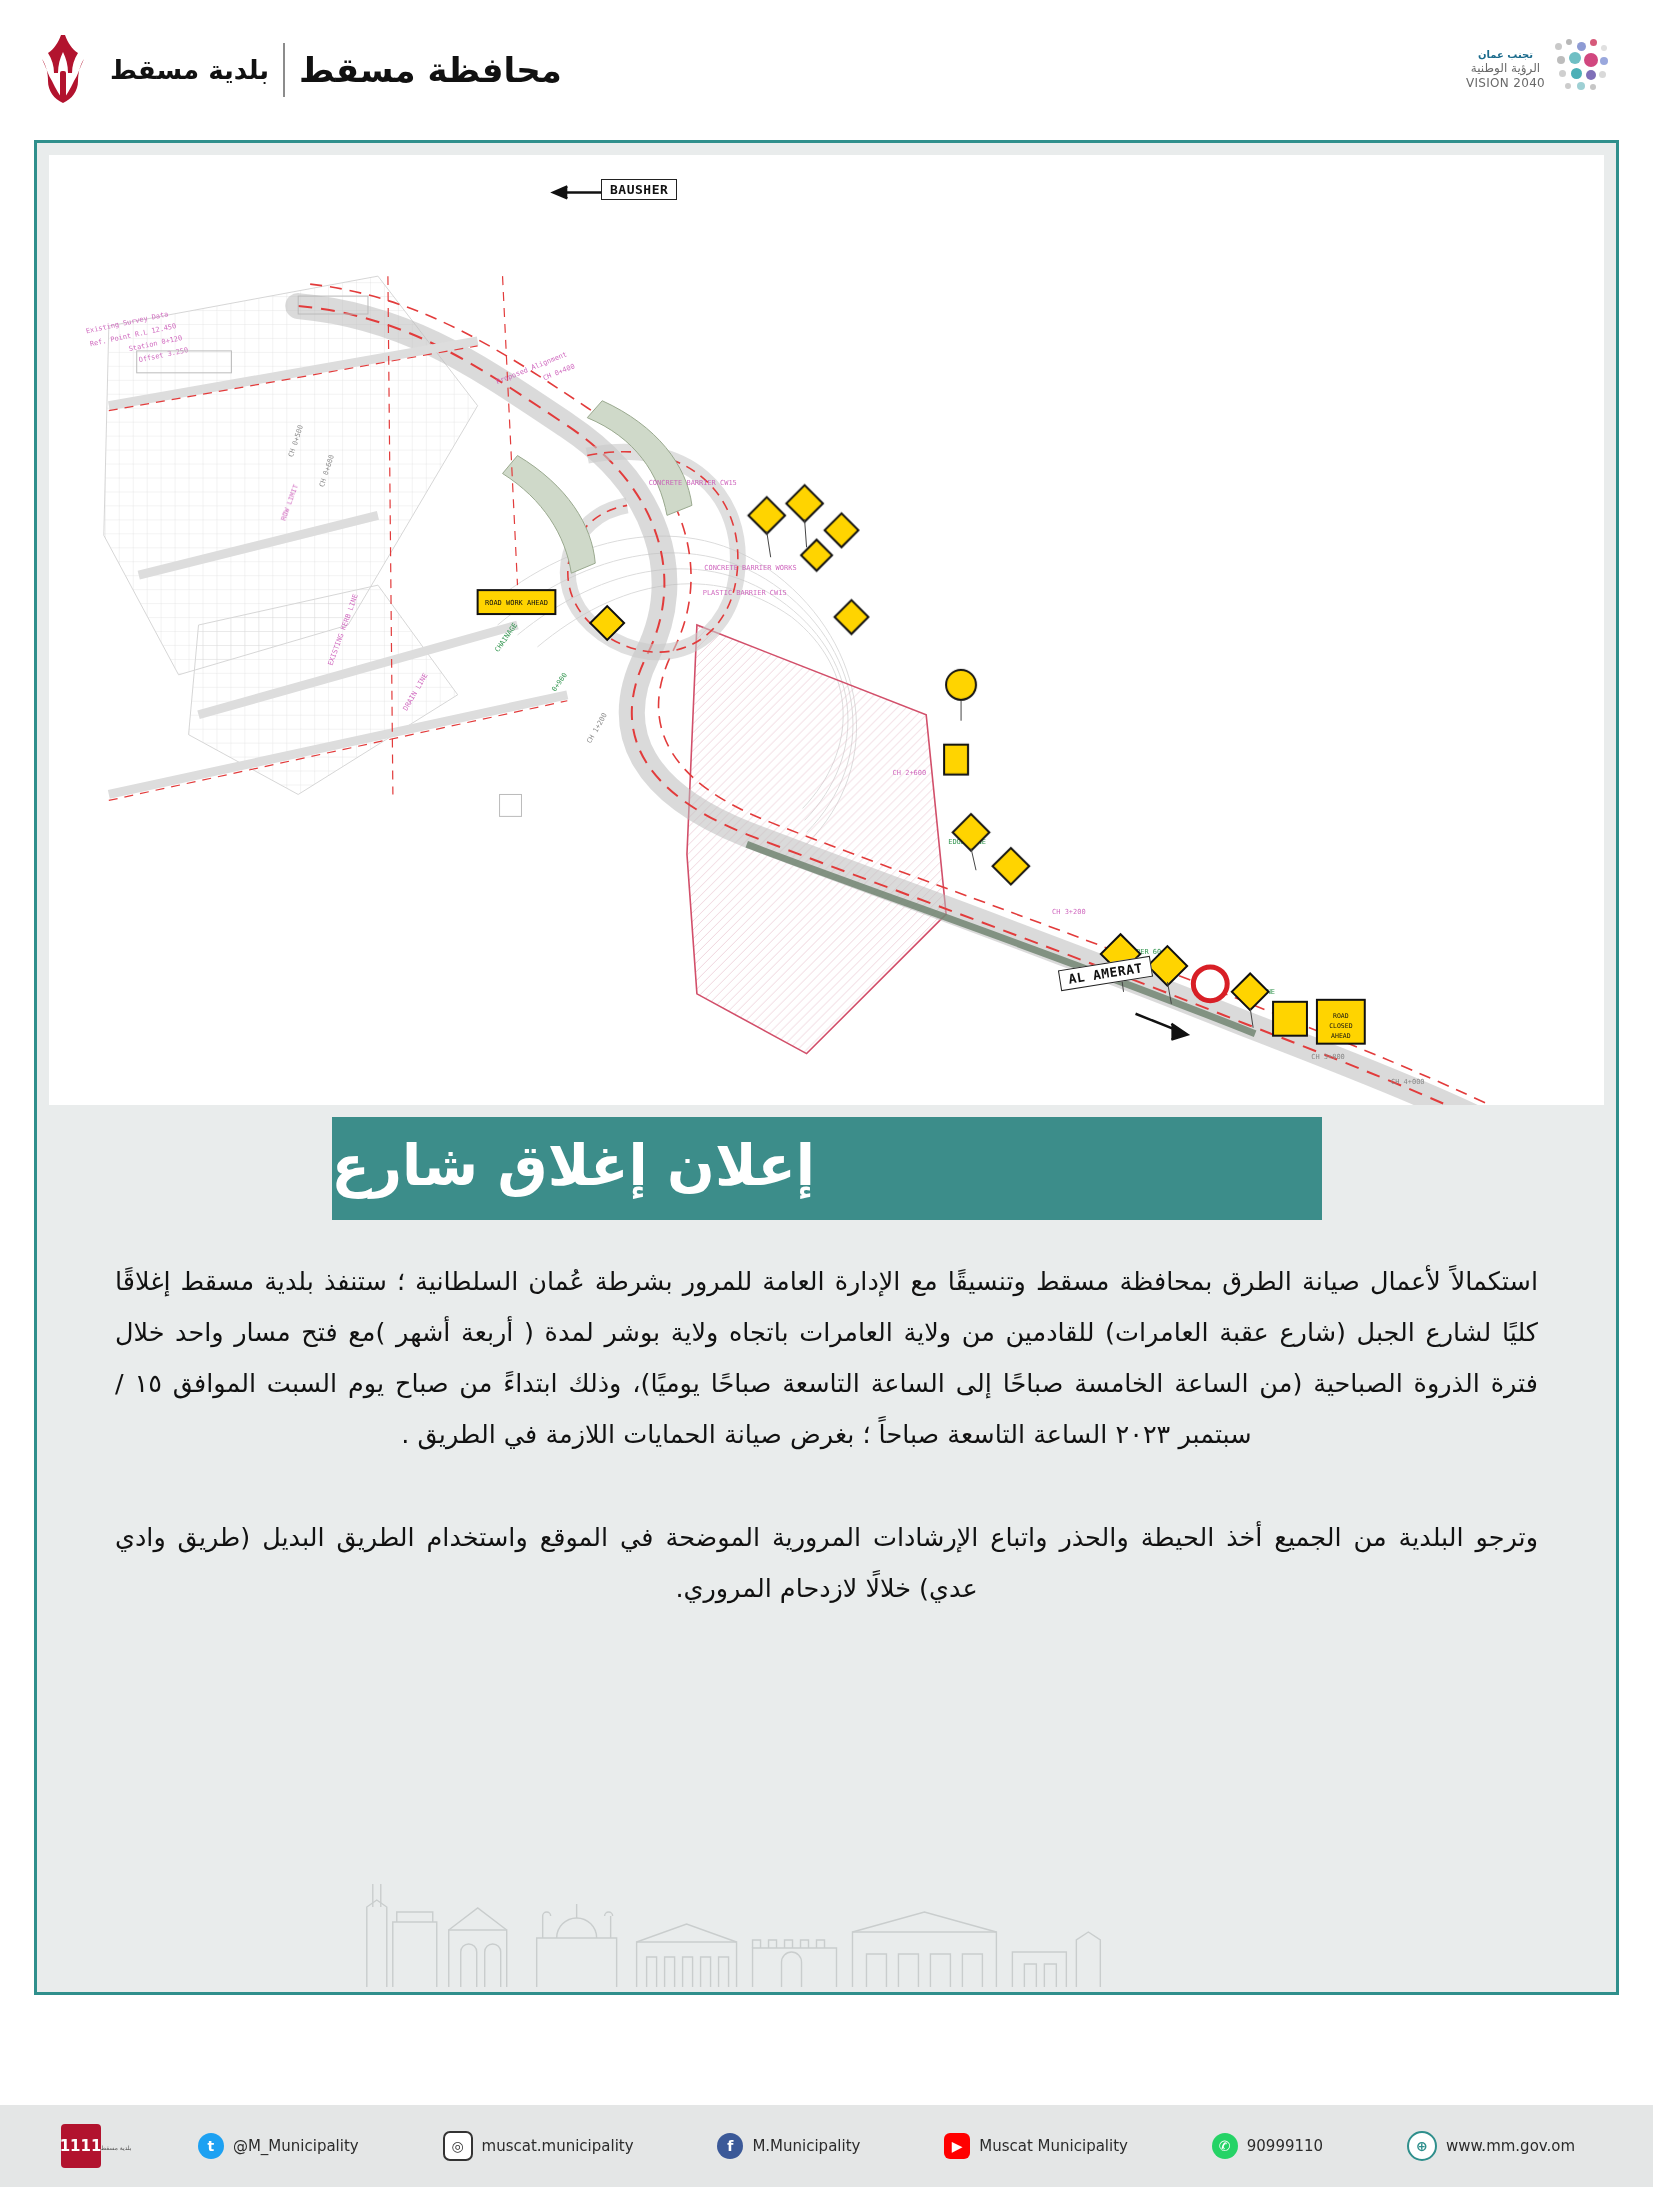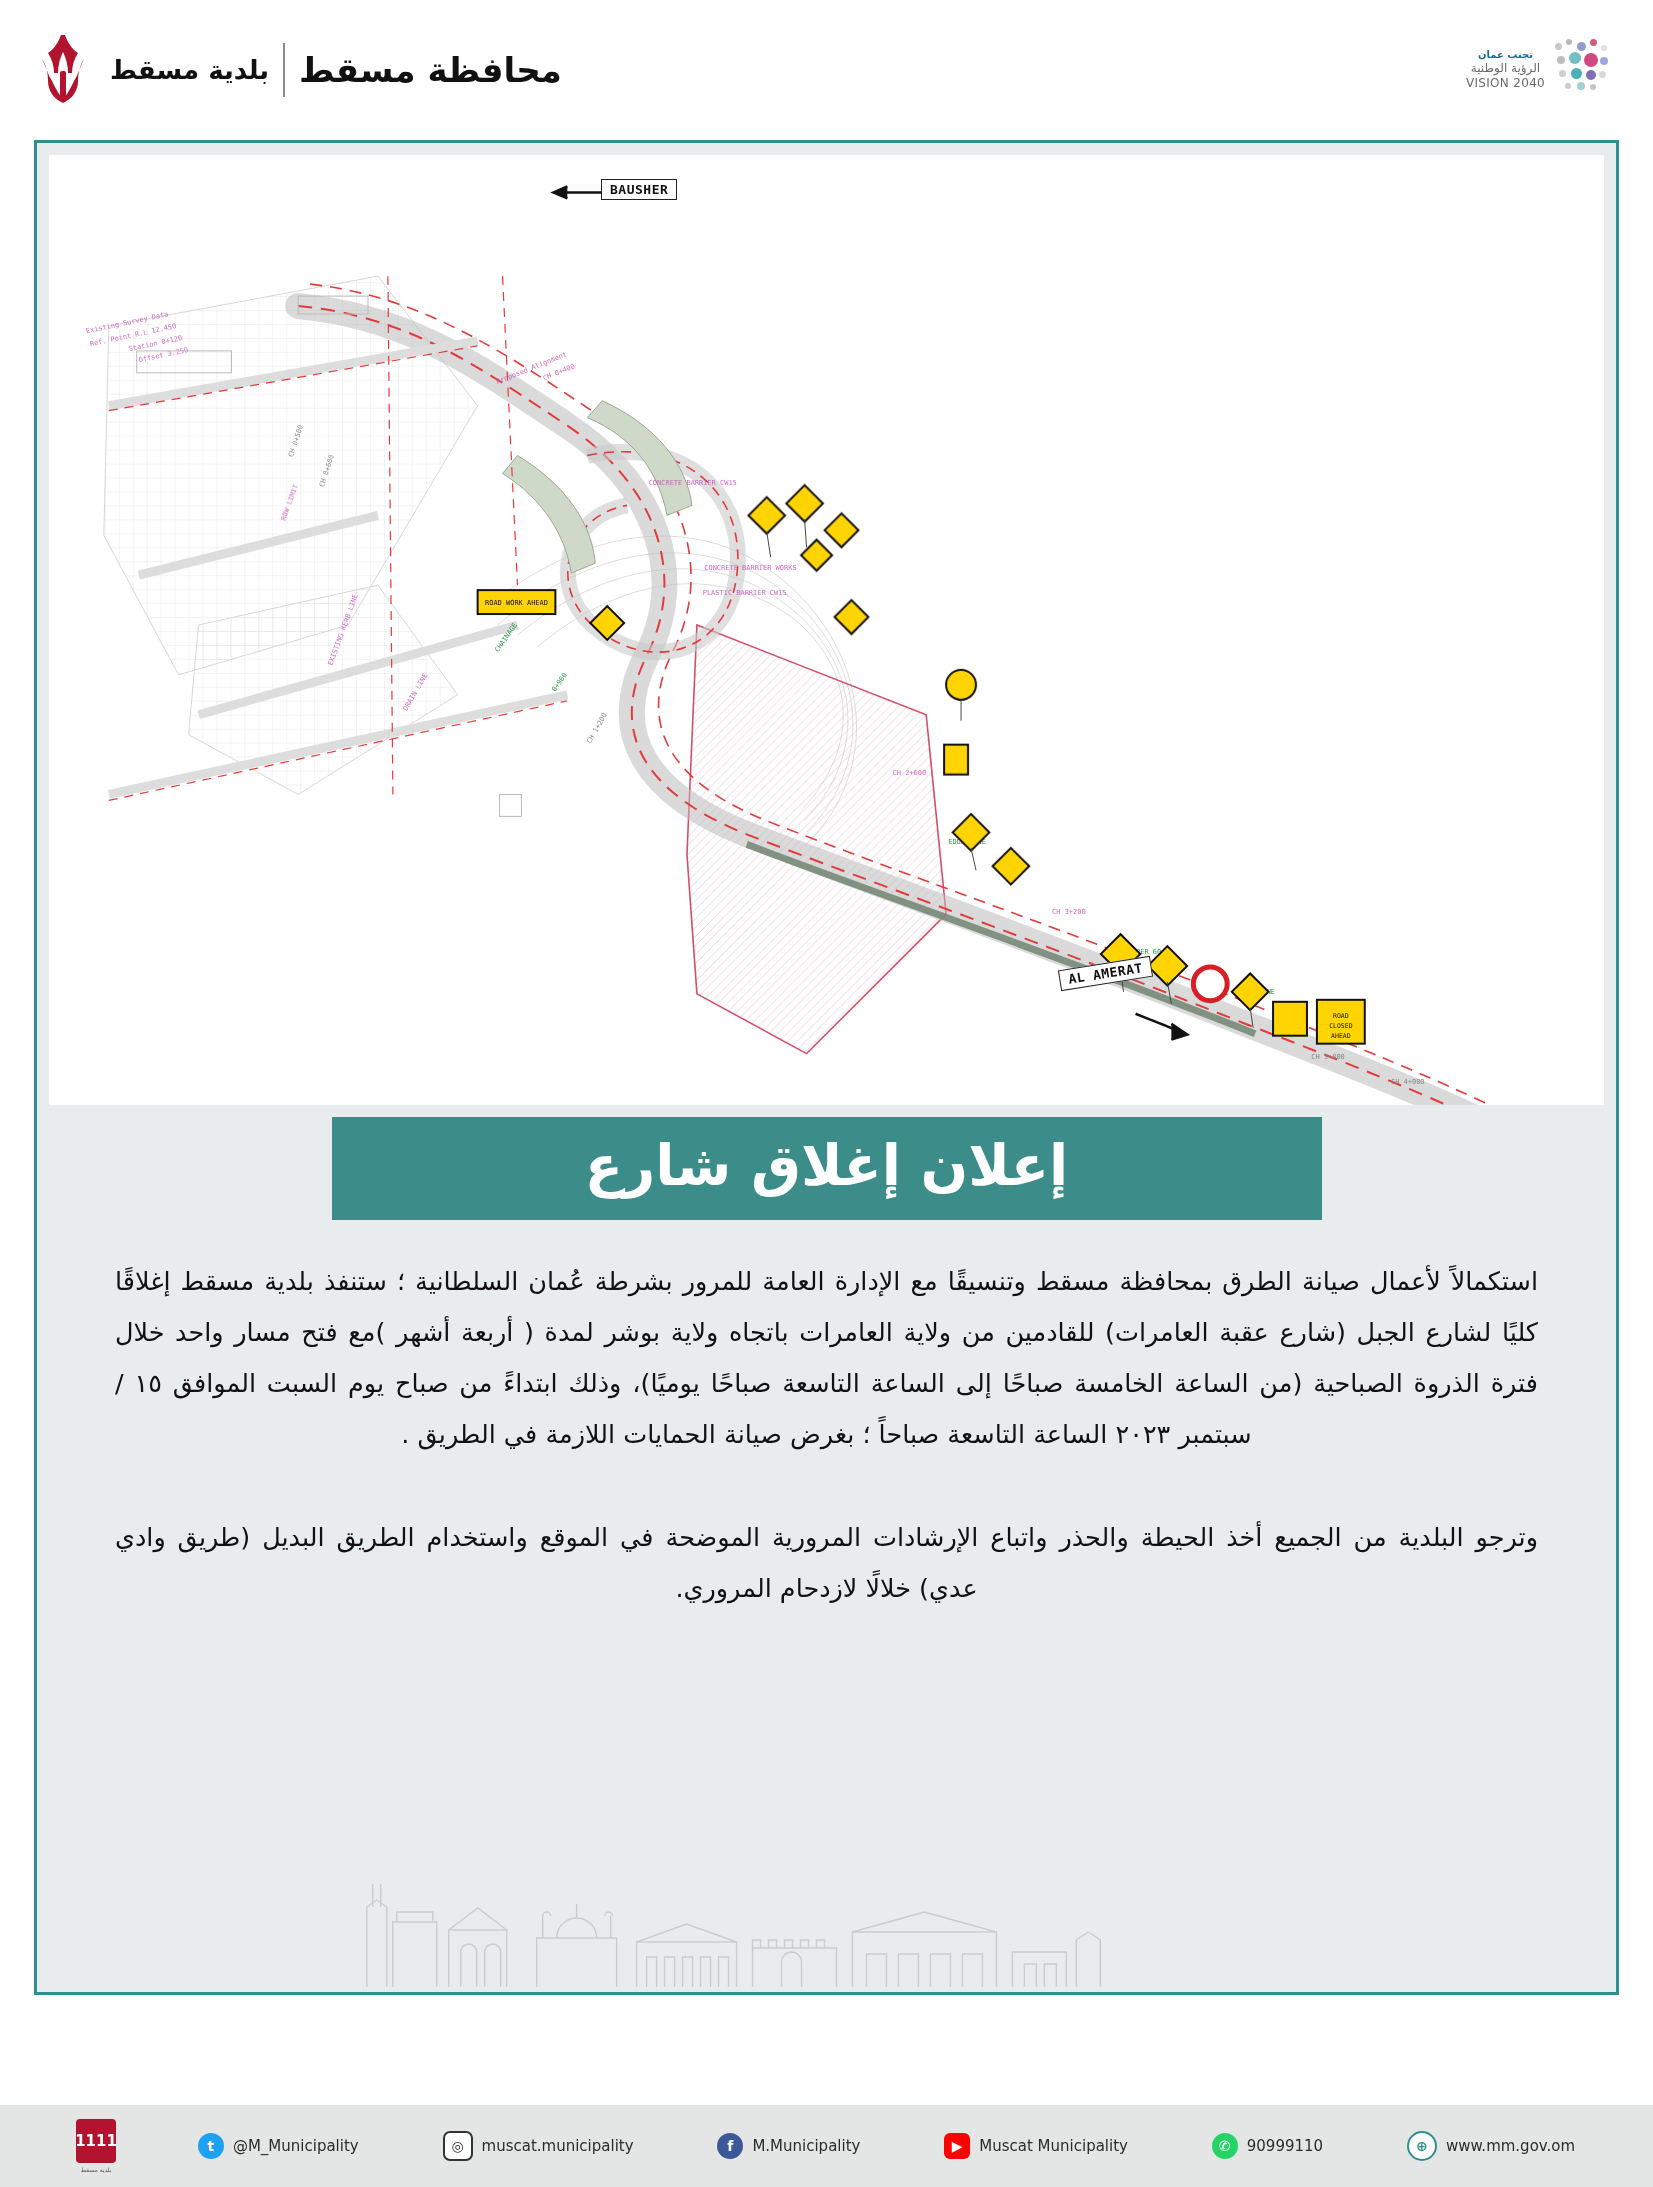--- a/index.html
+++ b/index.html
@@ -130,21 +130,21 @@
   }
   .map-label.bausher { left: 552px; top: 24px; }
   .map-label.amerat  { left: 1010px; top: 808px; transform: rotate(-9deg); }
 
   
   .title-bar {
     margin: 10px auto 0;
     width: 990px;
     background: #3c8d8a;
     color: #ffffff;
-    text-align: center;
+    text-align: left;
     font-size: 56px;
     font-weight: bold;
     padding: 16px 0 22px;
     letter-spacing: 1px;
   }
 
   
   .body-text {
     padding: 36px 78px 0 78px;
     color: #111111;
@@ -182,21 +182,21 @@
     background: #e4e6e6;
     display: flex;
     align-items: center;
     direction: ltr;
     padding: 0 36px;
     box-sizing: border-box;
   }
   .footer .emergency {
     width: 120px;
     display: flex;
-    flex-direction: column;
+    flex-direction: row;
     align-items: center;
     justify-content: center;
   }
   .badge-1111 {
     width: 40px; height: 44px;
     background: #b2132e;
     border-radius: 4px;
     color: #fff;
     font-size: 15px;
     font-weight: bold;

